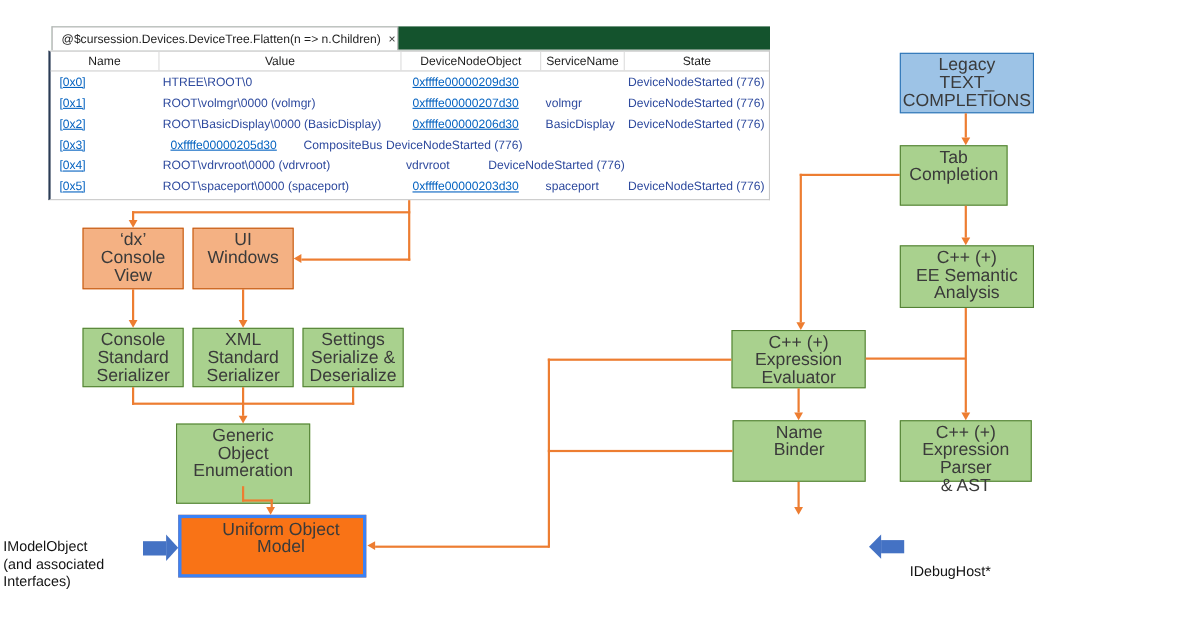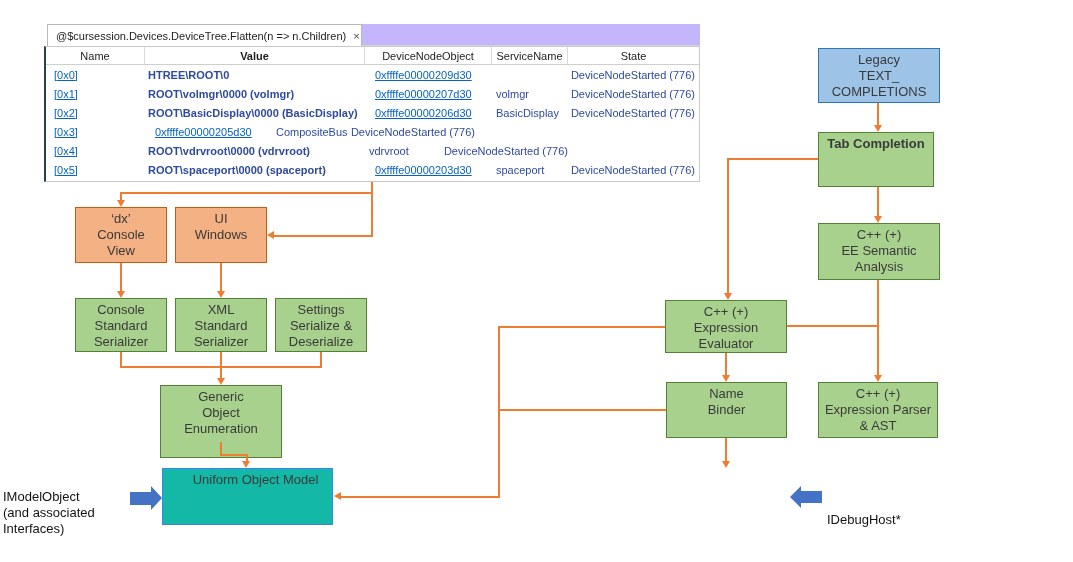--- a/index.html
+++ b/index.html
@@ -2,55 +2,55 @@
 <html><head>
 <meta charset="utf-8">
 <style>
   * { margin:0; padding:0; box-sizing:border-box; }
   html,body { background:#fff; }
   #canvas { position:relative; width:1073px; height:562px; background:#fff;
             font-family:"Liberation Sans", sans-serif; overflow:hidden; }
 
   
   #tabbar { position:absolute; left:47px; top:24px; width:653px; height:22px;
-            background:#c4b5fd; border-bottom:1px solid #d4d4d4; }
+            background:#14532d; border-bottom:1px solid #d4d4d4; }
   #tab { position:absolute; left:0; top:0; width:315px; height:22px; background:#fff;
          border:1px solid #b9b9b9; border-bottom:none; display:flex; align-items:center;
          padding:0 8px; font-size:11px; color:#1e1e1e; white-space:nowrap; }
   #tab .close { margin-left:7px; color:#444; font-size:11px; cursor:default; }
 
   
   #watch { position:absolute; left:44px; top:46px; width:656px; height:136px;
            background:#fff; border:1px solid #c9c9c9; border-left:2px solid #2b3c55;
            font-size:11px; }
   .hrow { display:flex; height:18px; border-bottom:1px solid #cfcfcf; color:#1e1e1e; }
   .hcell { display:flex; align-items:center; justify-content:center;
            border-right:1px solid #dcdcdc; height:100%; }
   .hcell:last-child { border-right:none; }
-  .c0{width:99px;} .c1{width:220px;font-weight:bold;} .c2{width:127px;} .c3{width:76px;} .c4{width:131px;}
+  .c0{width:99px;} .c1{width:220px;} .c2{width:127px;} .c3{width:76px;} .c4{width:131px;}
   .drow { display:flex; height:19px; align-items:center; color:#2e4a9e; }
   .dcell { height:100%; display:flex; align-items:center; white-space:nowrap; overflow:hidden; }
   .dcell.c0 { padding-left:8px; }
   .dcell.c1 { padding-left:3px; }
   .dcell.c2 { padding-left:10px; }
   .dcell.c3 { padding-left:4px; }
   .dcell.c4 { justify-content:flex-end; padding-right:4px; }
   .lnk { color:#0563c1; text-decoration:underline; cursor:pointer; }
 
   
-  .dbox { position:absolute; text-align:center; font-size:13px; line-height:16px;
+  .dbox { position:absolute; text-align:center; font-size:16px; line-height:16px;
           color:#3a3a3a; padding-top:3px; }
   .g  { background:#a9d18e; border:1px solid #548235; }
   .b  { background:#9dc3e6; border:1px solid #2e75b6; }
   .o  { background:#f4b183; border:1px solid #c55a11; }
-  .gy { background:#14b8a6; border:1px solid #3b82f6;padding-left:16px; }
+  .gy { background:#f97316; border:3px solid #3b82f6;padding-left:16px; }
   .dbox span { display:block; }
 
   #box-legacy     {left:818px; top:48px;  width:122px; height:55px;}
-  #box-tabcomp    {left:818px; top:132px; width:116px; height:55px;font-weight:bold;}
+  #box-tabcomp    {left:818px; top:132px; width:98px; height:55px;}
   #box-eesem      {left:818px; top:223px; width:122px; height:57px;}
   #box-parser     {left:818px; top:382px; width:120px; height:56px;}
   #box-evaluator  {left:665px; top:300px; width:122px; height:53px;}
   #box-namebinder {left:666px; top:382px; width:121px; height:56px;}
   #box-host       {left:666px; top:468px; width:121px; height:55px;}
   #box-dx         {left:75px;  top:207px; width:92px;  height:56px;}
   #box-ui         {left:175px; top:207px; width:92px;  height:56px;}
   #box-consser    {left:75px;  top:298px; width:92px;  height:54px;}
   #box-xmlser     {left:175px; top:298px; width:92px;  height:54px;}
   #box-setser     {left:275px; top:298px; width:92px;  height:54px;}

